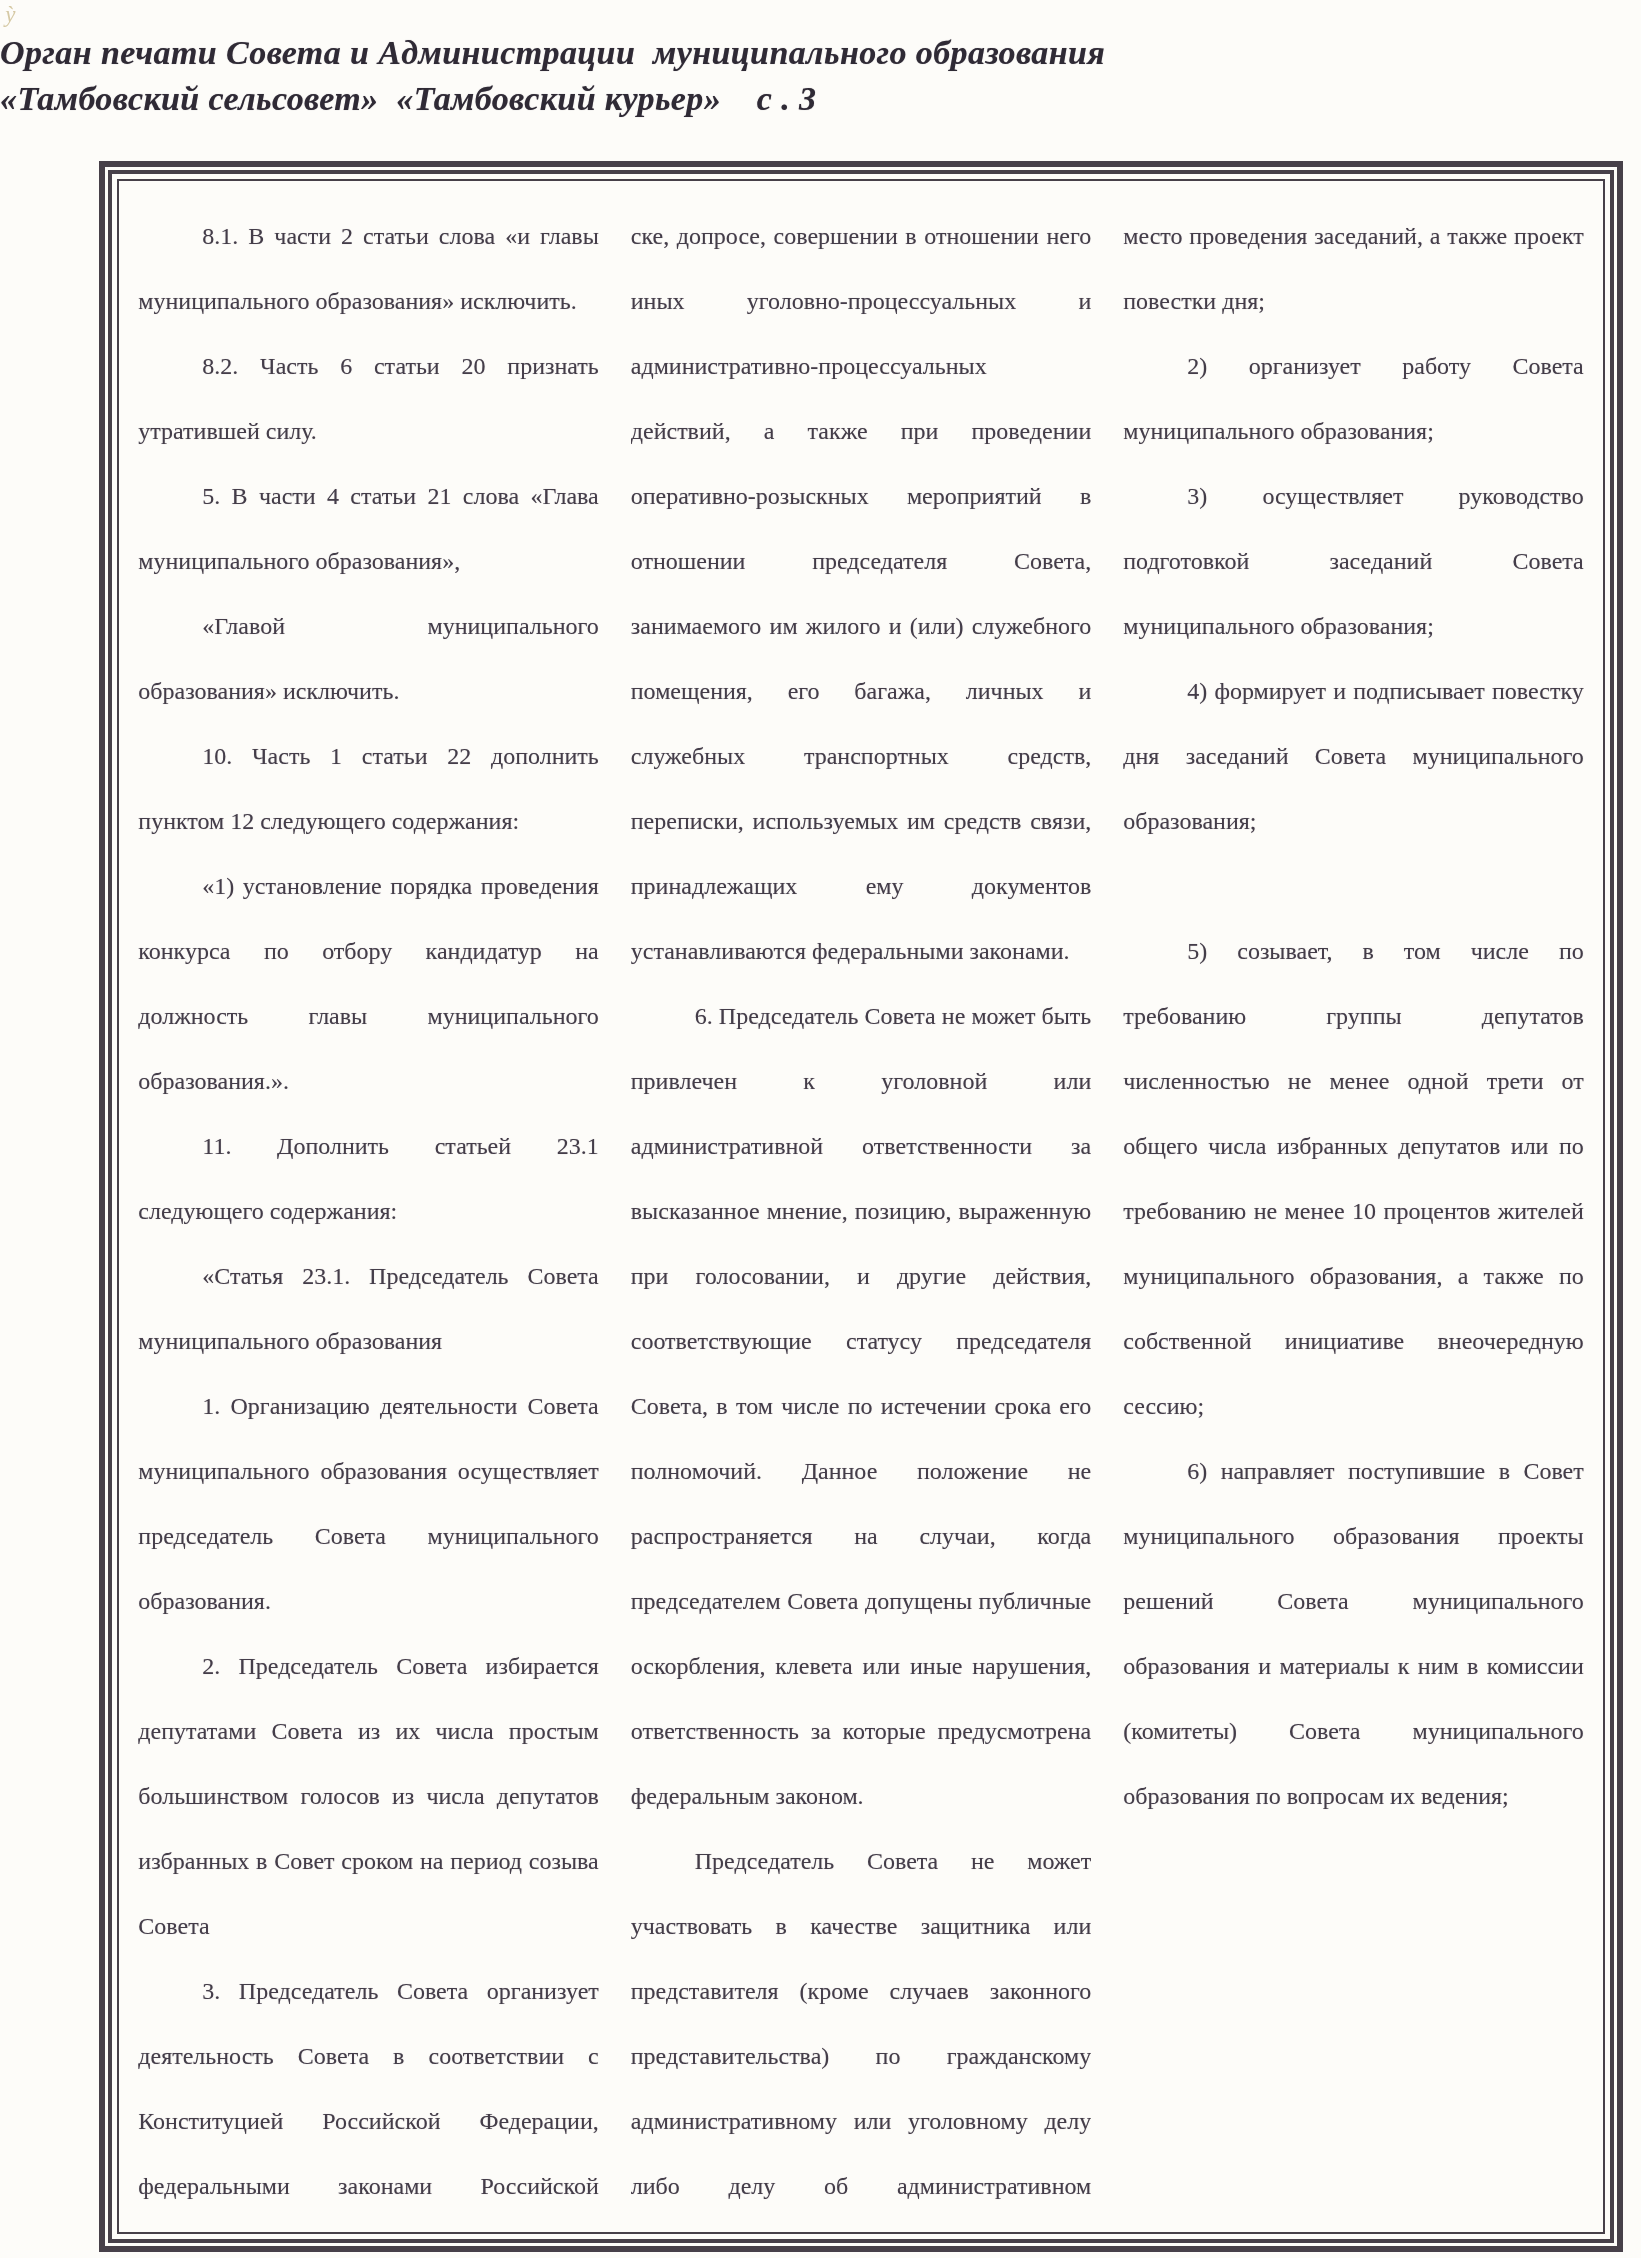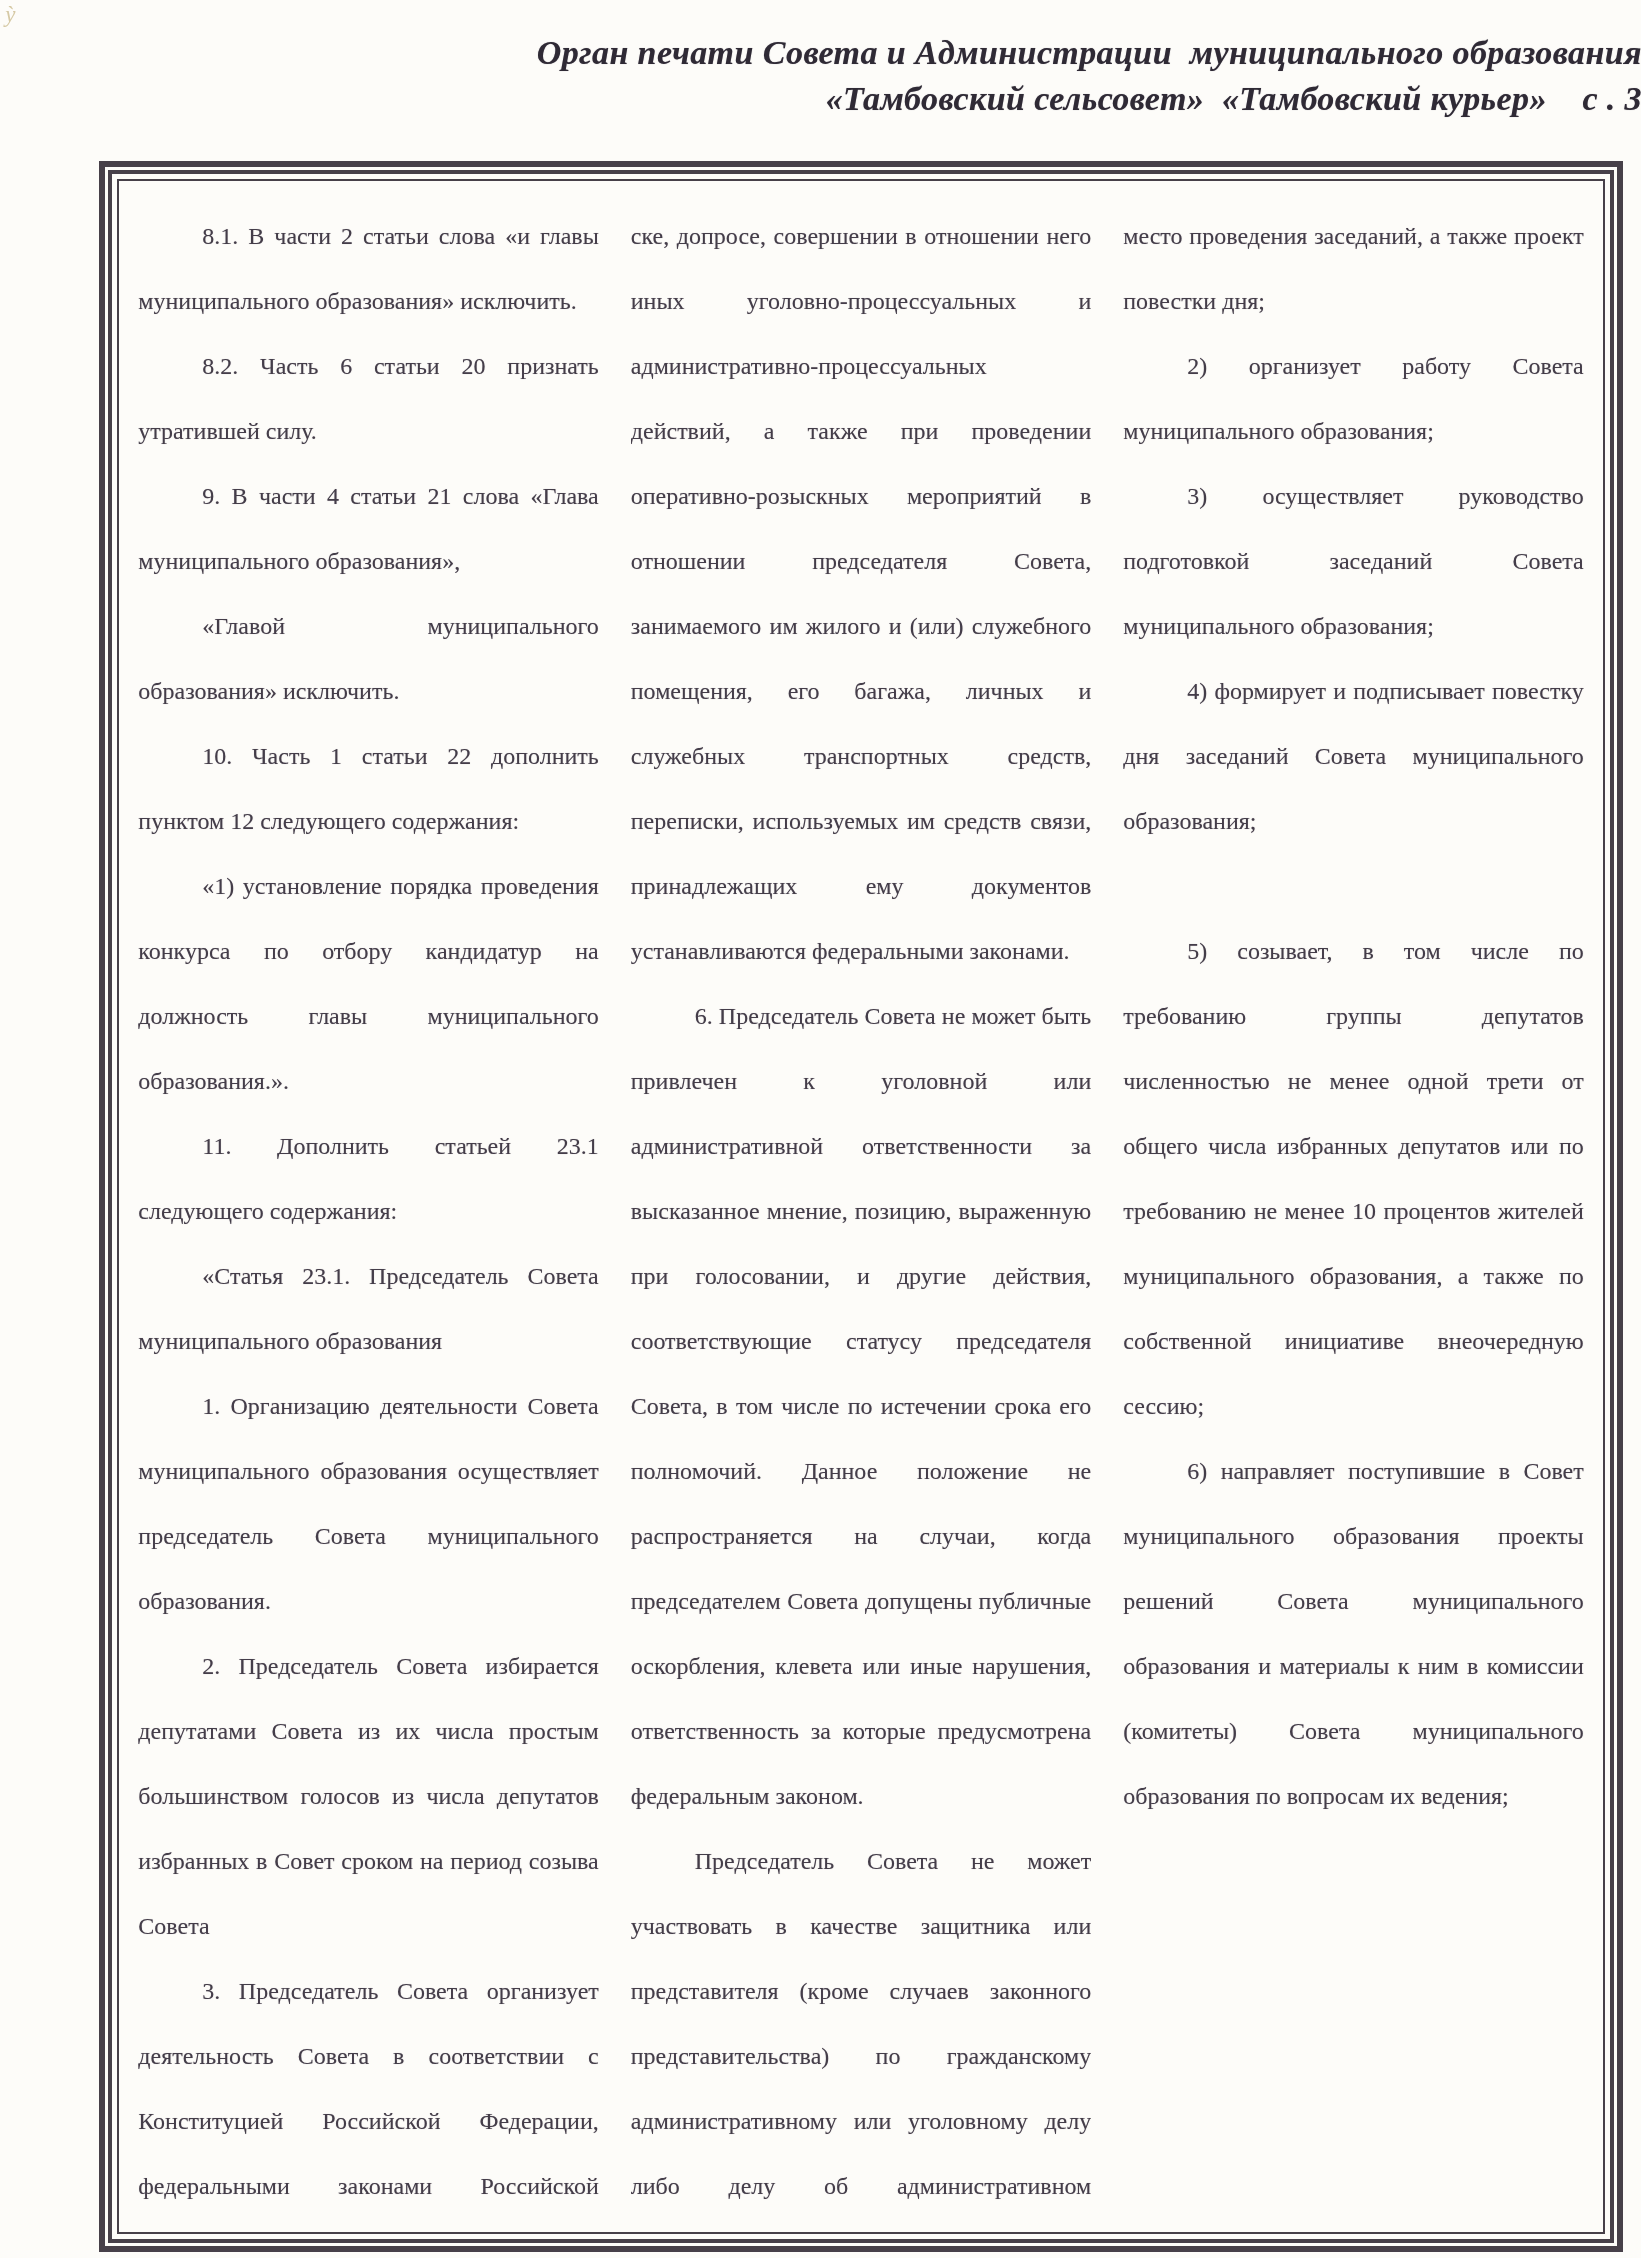--- a/index.html
+++ b/index.html
@@ -26,21 +26,21 @@
     opacity: 0.75;
     font-style: italic;
   }
 
   
   .masthead {
     position: absolute;
     top: 30px;
     left: 0;
     width: 100%;
-    text-align: right;
+    text-align: left;
     font-style: italic;
     font-weight: bold;
     color: #2f2a35;
     line-height: 46px;
     font-size: 34px;
     letter-spacing: 0.4px;
     text-shadow: 0 0 0.9px rgba(52,44,62,0.45);
   }
   .masthead p {
     margin: 0;
@@ -104,21 +104,21 @@
   <p>«Тамбовский сельсовет»  «Тамбовский курьер»    с . 3</p>
 </div>
 
 <div class="frame-outer">
   <div class="frame-mid">
     <div class="frame-inner">
       <div class="article-content">
         <div class="text-column">
             <p class="para indent">8.1. В части 2 статьи слова «и главы муниципального образования» исключить.</p>
             <p class="para indent">8.2. Часть 6 статьи 20 признать утратившей силу.</p>
-            <p class="para indent">9.  В части 4 статьи 21 слова «Глава муниципального образования»,</p>
+            <p class="para indent">5.  В части 4 статьи 21 слова «Глава муниципального образования»,</p>
             <p class="para indent">«Главой муниципального образования» исключить.</p>
             <p class="para indent">10. Часть 1 статьи 22 дополнить пунктом 12 следующего содержания:</p>
             <p class="para indent">«1) установление порядка проведения конкурса по отбору кандидатур на должность главы муниципального образования.».</p>
             <p class="para indent">11. Дополнить статьей 23.1 следующего содержания:</p>
             <p class="para indent">«Статья 23.1. Председатель Совета муниципального образования</p>
             <p class="para indent">1. Организацию деятельности Совета муниципального образования осуществляет председатель Совета муниципального образования.</p>
             <p class="para indent">2. Председатель Совета избирается депутатами Совета из их числа простым большинством голосов из числа депутатов избранных в Совет сроком на период созыва Совета</p>
             <p class="para indent">3. Председатель Совета организует деятельность Совета в соответствии с Конституцией Российской Федерации, федеральными законами Российской Федерации, законами Астраханской области, Уставом муниципального образования, регламентом Совета.</p>
           </div>
         <div class="text-column">

